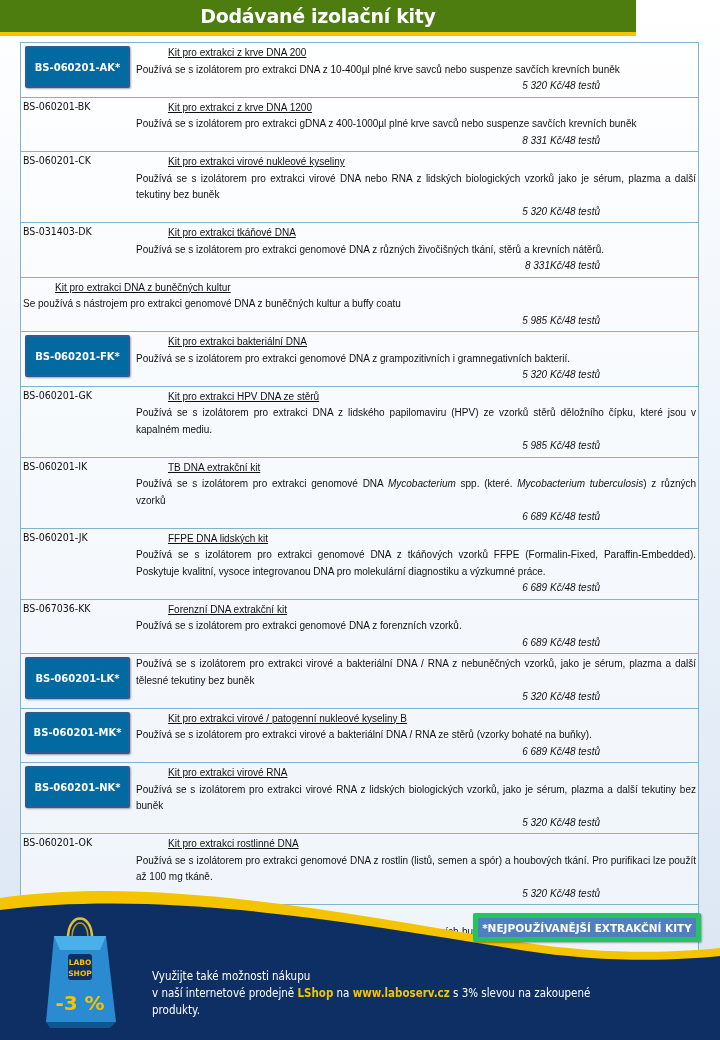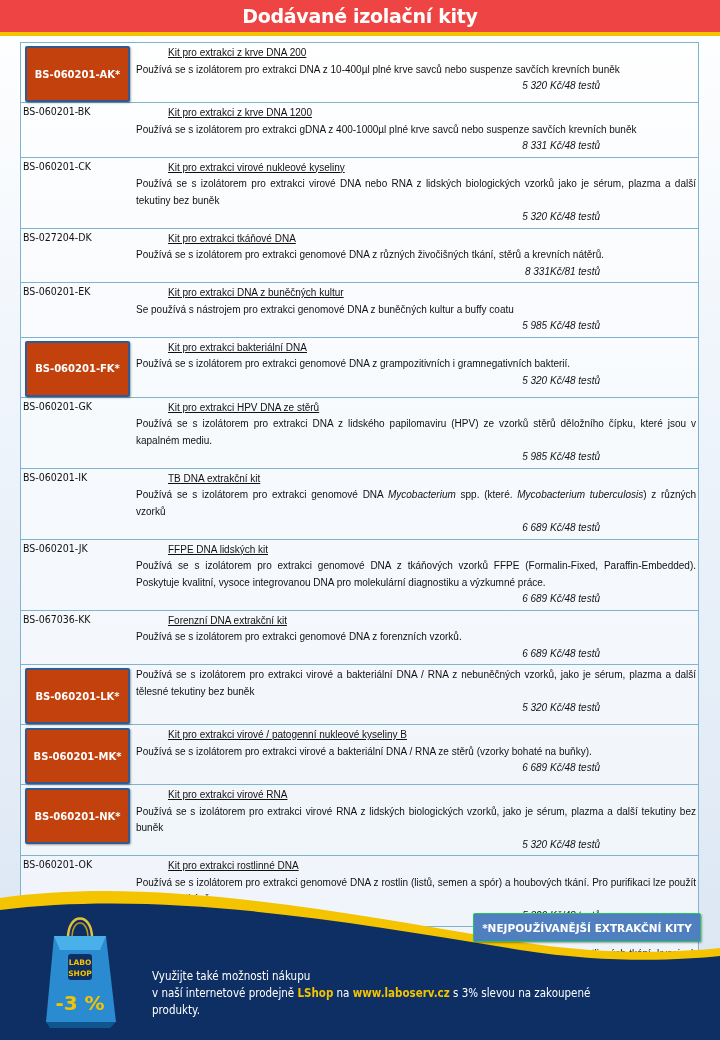--- a/index.html
+++ b/index.html
@@ -4,22 +4,22 @@
 <style>
   * { box-sizing: border-box; margin: 0; padding: 0; }
   html, body { width: 720px; height: 1040px; overflow: hidden; }
   body {
     position: relative;
     font-family: "Liberation Sans", sans-serif;
     background: linear-gradient(to bottom, #ffffff 0%, #eef4fb 40%, #dfe9f5 85%, #d8e4f2 100%);
     color: #111;
   }
   .header {
-    position: absolute; left: 0; top: 0; width: 720px; height: 36px;
-    background: #ef4444;
+    position: absolute; left: 0; top: 0; width: 636px; height: 36px;
+    background: #4d7c0f;
     border-bottom: 4px solid #f4c400;
     display: flex; align-items: center; justify-content: center;
   }
   .header h1 {
     color: #fff; font-family: "DejaVu Sans", sans-serif; font-size: 19px;
     font-weight: bold; letter-spacing: -0.3px;
   }
   .table {
     position: absolute; left: 20px; top: 42px; width: 679px;
     border: 1px solid #7fb4cf;
@@ -29,35 +29,35 @@
     position: relative; border-bottom: 1px solid #7fb4cf;
     display: flex; min-height: 48px;
   }
   .row:last-child { border-bottom: none; }
   .code {
     width: 113px; flex: 0 0 113px; font-size: 10.5px; padding: 2px 0 0 2px;
     font-family: "DejaVu Sans Condensed", "DejaVu Sans", sans-serif; color: #111;
   }
   .code.badge-cell { padding: 3px 0 0 4px; }
   .badge {
-    width: 105px; height: 56px; background: #c2410c;
+    width: 105px; height: 42px; background: #0369a1;
     border: 2px solid #2f5a92; border-radius: 2px;
     color: #fff; font-size: 10px; font-weight: bold;
     display: flex; align-items: center; justify-content: center;
     font-family: "DejaVu Sans", sans-serif;
     box-shadow: 1px 1px 2px rgba(0,0,0,0.35);
   }
   .content { flex: 1; padding: 2px 2px 2px 2px; font-size: 10px; line-height: 16.5px; }
   .title { text-decoration: underline; font-family: "Liberation Sans Narrow", "Liberation Sans", sans-serif; padding-left: 32px; }
   .desc { text-align: justify; }
   .desc i { font-style: italic; }
   .price { font-style: italic; text-align: right; padding-right: 96px; }
   .legend-btn {
     position: absolute; left: 473px; top: 913px; width: 228px; height: 29px;
-    background: #4f7fbe; border: 1px solid #22c55e; border-radius: 2px;
+    background: #4f7fbe; border: 5px solid #22c55e; border-radius: 2px;
     color: #fff; font-weight: bold; font-size: 10.5px;
     display: flex; align-items: center; justify-content: center;
     font-family: "DejaVu Sans", sans-serif;
     box-shadow: 1px 1px 2px rgba(0,0,0,0.35);
     z-index: 3;
   }
   .footer { position: absolute; left: 0; top: 880px; width: 720px; height: 160px; overflow: hidden; z-index: 1; }
   .footer svg { position: absolute; left: 0; top: 0; }
   .promo {
     position: absolute; left: 152px; top: 968px; z-index: 2;
@@ -100,32 +100,29 @@
         <div>BS-060201-CK</div>
       </div>
       <div class="content">
         <div class="title">Kit pro extrakci virové nukleové kyseliny</div>
         <div class="desc"><span>Používá se s izolátorem pro extrakci virové DNA nebo RNA z lidských biologických vzorků jako je sérum, plazma a další tekutiny bez buněk</span></div>
         <div class="price">5 320 Kč/48 testů</div>
       </div>
     </div>
     <div class="row">
       <div class="code">
-        <div>BS-027204-DK</div>
+        <div>BS-031403-DK</div>
       </div>
       <div class="content">
         <div class="title">Kit pro extrakci tkáňové DNA</div>
         <div class="desc"><span>Používá se s izolátorem pro extrakci genomové DNA z různých živočišných tkání, stěrů a krevních nátěrů.</span></div>
-        <div class="price">8 331Kč/81 testů</div>
-      </div>
-    </div>
-    <div class="row">
-      <div class="code">
-        <div>BS-060201-EK</div>
-      </div>
+        <div class="price">8 331Kč/48 testů</div>
+      </div>
+    </div>
+    <div class="row">
       <div class="content">
         <div class="title">Kit pro extrakci DNA z buněčných kultur</div>
         <div class="desc"><span>Se používá s nástrojem pro extrakci genomové DNA z buněčných kultur a buffy coatu</span></div>
         <div class="price">5 985 Kč/48 testů</div>
       </div>
     </div>
     <div class="row">
       <div class="code badge-cell">
         <div class="badge">BS-060201-FK*</div>
       </div>

